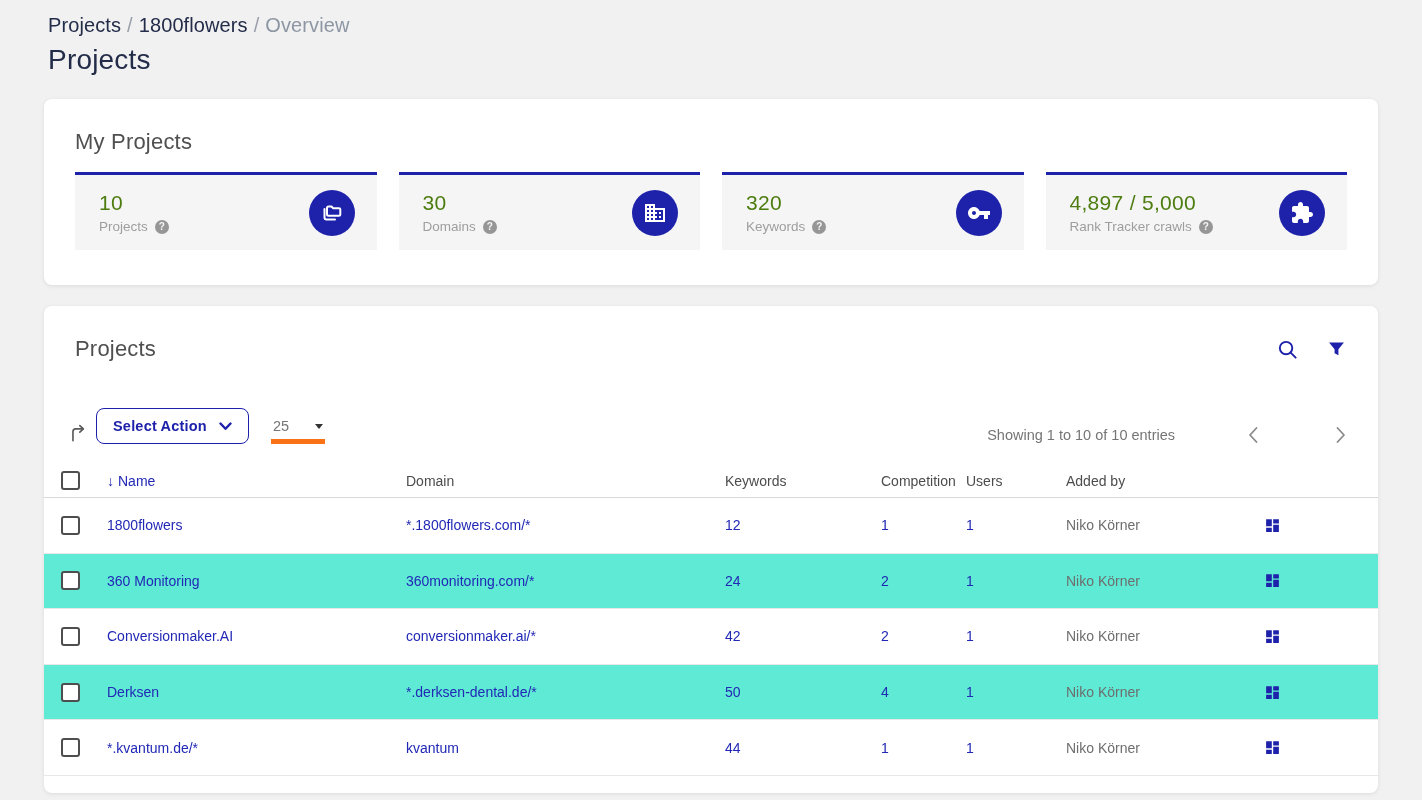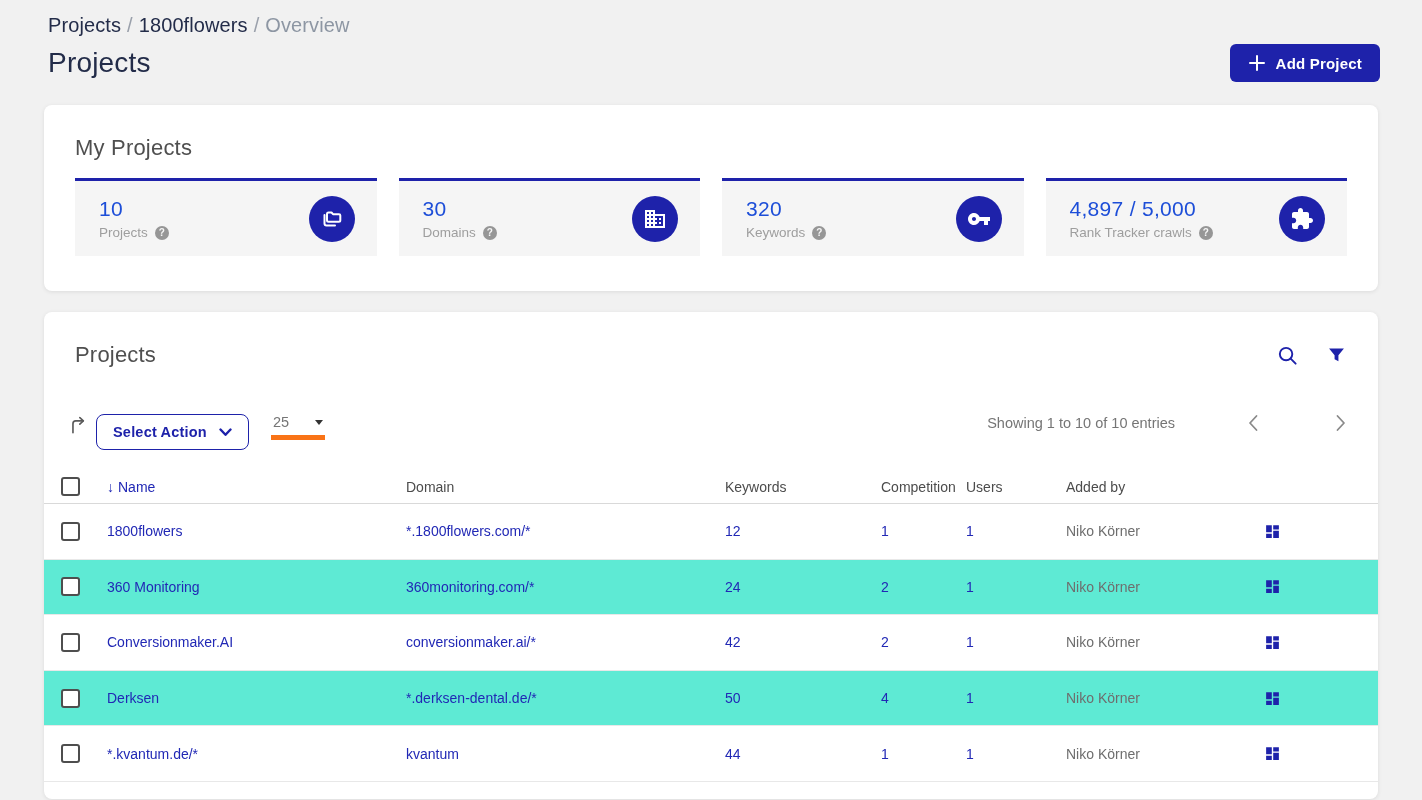--- a/index.html
+++ b/index.html
@@ -27,32 +27,32 @@
   
   .card {
     background: #fff; border-radius: 8px; margin: 0 44px;
     box-shadow: 0 1px 4px rgba(0,0,0,.09);
   }
   .my-projects { margin-top: 23px; padding: 30px 31px 35px; }
   .card-title { font-size: 22px; font-weight: 400; color: #4f4f4f; letter-spacing: .2px; }
   .stats { display: grid; grid-template-columns: repeat(4, 1fr); gap: 22px; margin-top: 17px; }
   .stat { border-top: 3px solid #1e22aa; background: #f5f5f5; height: 78px;
           display: flex; align-items: center; justify-content: space-between; padding: 0 22px 0 24px; }
-  .stat-value { font-size: 21px; color: #1d4ed8; letter-spacing: .3px; }
+  .stat-value { font-size: 21px; color: #4d7c0f; letter-spacing: .3px; }
   .stat-label { font-size: 13.5px; color: #9e9e9e; display: flex; align-items: center; gap: 7px; margin-top: 4px; }
   .help-icon { width: 14px; height: 14px; border-radius: 50%; background: #969696; color: #f5f5f5;
                font-size: 10px; font-weight: 700; display: inline-flex; align-items: center; justify-content: center; }
   .stat-icon { width: 46px; height: 46px; min-width: 46px; border-radius: 50%; background: #1e22aa;
                display: flex; align-items: center; justify-content: center; }
   
   .projects-card { margin-top: 21px; padding-top: 30px; height: 487px; overflow: hidden; }
   .card-head { display: flex; justify-content: space-between; align-items: center; padding: 0 31px; }
   .head-icons { display: flex; gap: 27px; align-items: center; }
   .head-icons svg { display: block; cursor: pointer; }
-  .toolbar { display: flex; align-items: flex-start; margin: 46px 31px 0 23px; }
+  .toolbar { display: flex; align-items: flex-end; margin: 46px 31px 0 23px; }
   .export-icon { margin-right: 7px; cursor: pointer; display: flex; }
   .select-action {
     height: 36px; border: 1.5px solid #1e22aa; border-radius: 8px; background: #fff;
     color: #1e22aa; font-weight: 600; font-size: 14.5px; font-family: inherit;
     padding: 0 16px; display: flex; gap: 12px; align-items: center; cursor: pointer; letter-spacing: .2px;
   }
   .page-size { margin-left: 22px; width: 54px; border-bottom: 5px solid #f97316;
                display: flex; justify-content: space-between; align-items: center;
                padding: 0 2px 5px 2px; color: #757575; font-size: 14.5px; cursor: pointer; }
   .caret-down { width: 0; height: 0; border-left: 4px solid transparent; border-right: 4px solid transparent;
@@ -78,28 +78,20 @@
 </style>
 </head>
 <body>
 
 <div class="topbar">
   <div class="breadcrumb">
     <a>Projects</a><span class="sep">/</span><a>1800flowers</a><span class="sep">/</span><span class="muted">Overview</span>
   </div>
   <div class="title-row">
     <h1>Projects</h1>
-    <button class="add-project-btn">
-      <span>
-        <svg width="18" height="18" viewBox="0 0 18 18">
-            <path d="M9 2v14M2 9h14" stroke="#fff" stroke-width="2" stroke-linecap="round"></path>
-          </svg>
-      </span>
-      <span>Add Project</span>
-    </button>
   </div>
 </div>
 
 <section class="card my-projects">
   <div class="card-title">My Projects</div>
   <div class="stats">
 
     <div class="stat">
       <div>
         <div class="stat-value">10</div>

